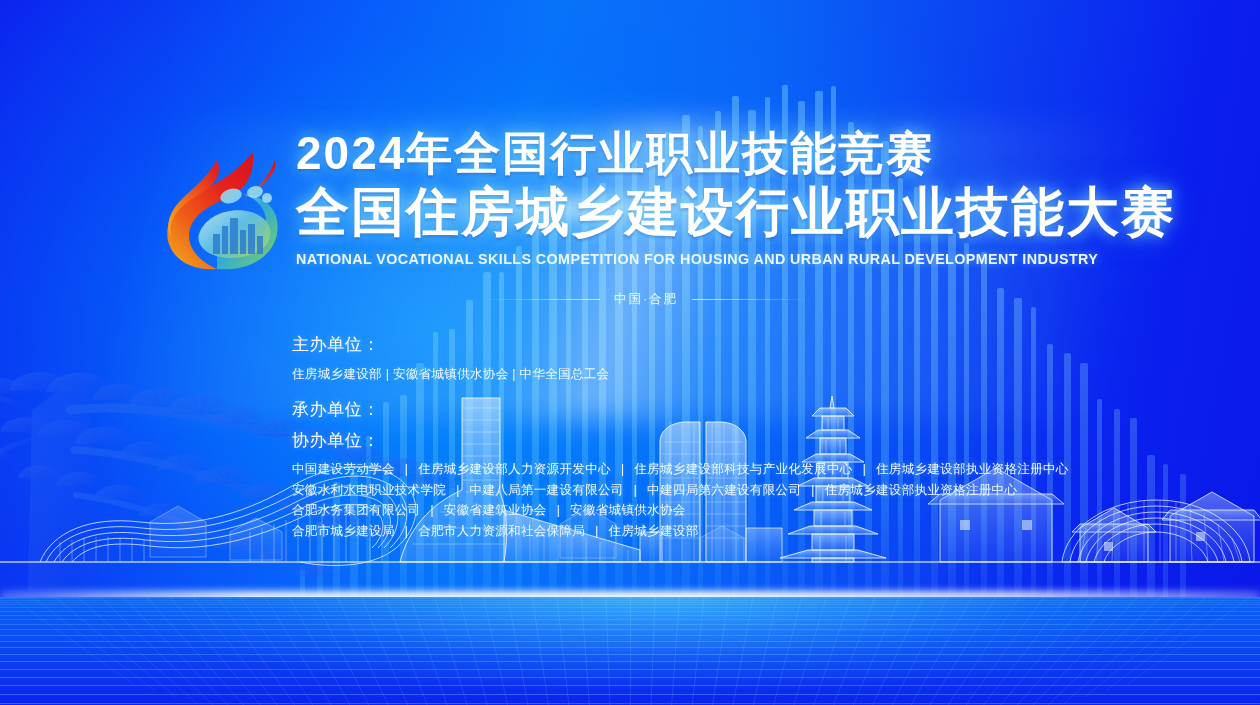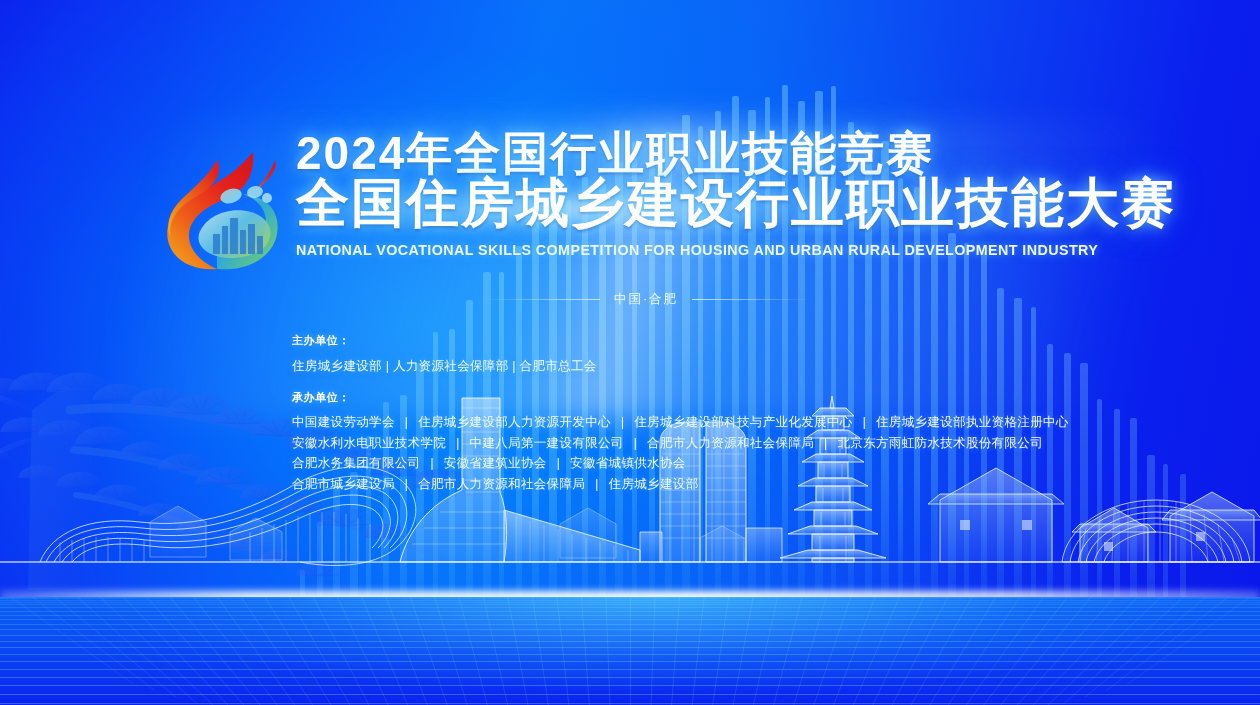--- a/index.html
+++ b/index.html
@@ -47,32 +47,32 @@
   
   .content{position:absolute;left:0;top:0;width:100%;height:100%;}
 
   .logo{position:absolute;left:157px;top:138px;width:140px;height:140px;}
 
   .titles{position:absolute;left:296px;top:130px;width:840px;}
   .t-line{
     color:#ffffff;font-weight:bold;letter-spacing:2px;line-height:1.0;white-space:nowrap;
     text-shadow:0 0 14px rgba(120,215,255,.85),0 0 30px rgba(60,170,255,.55),0 2px 3px rgba(0,40,140,.45);
   }
-  .t1{font-size:46px;}
+  .t1{font-size:46px;margin-bottom:9px;}
   .t2{font-size:53px;}
   .t-en{margin-top:13px;color:#eaf7ff;font-size:14.3px;font-weight:bold;letter-spacing:.42px;white-space:nowrap;
         text-shadow:0 0 8px rgba(110,200,255,.7);}
 
   .place-row{position:absolute;left:296px;top:291px;width:700px;display:flex;align-items:center;justify-content:center;gap:14px;}
   .place-row .ln{height:1px;width:118px;background:linear-gradient(to right,rgba(200,240,255,0),rgba(210,245,255,.85));}
   .place-row .ln.r{background:linear-gradient(to left,rgba(200,240,255,0),rgba(210,245,255,.85));}
   .place{color:#f2fbff;font-size:12.5px;letter-spacing:2px;white-space:nowrap;text-shadow:0 0 6px rgba(110,200,255,.6);}
 
   .orgs{position:absolute;left:292px;top:333px;width:780px;}
-  .org-h{color:#ffffff;font-weight:bold;font-size:11px;letter-spacing:.6px;margin-bottom:8px;
+  .org-h{color:#ffffff;font-weight:normal;font-size:17px;letter-spacing:.6px;margin-bottom:8px;
          text-shadow:0 0 7px rgba(110,200,255,.65);}
   .org-b{color:#f0faff;font-size:12.6px;letter-spacing:.25px;line-height:1.62;margin-bottom:14px;white-space:nowrap;
          text-shadow:0 0 6px rgba(90,185,255,.55);}
   .org-b div{white-space:nowrap;font-family:Liberation Mono, monospace;}
   .org-b.last{margin-bottom:0;}
 </style>
 </head>
 <body>
 
 <div id="stage">
@@ -534,26 +534,27 @@
     </div>
 
     <div class="place-row">
       <span class="ln"></span>
       <span class="place">中国·合肥</span>
       <span class="ln r"></span>
     </div>
 
     <div class="orgs">
       <div class="org-h">主办单位：</div>
-      <div class="org-b">住房城乡建设部 | 人力资源社会保障部 | 合肥市总工会</div>
+      <div class="org-b">住房城乡建设部 | 安徽省城镇供水协会 | 中华全国总工会</div>
 
       <div class="org-h">承办单位：</div>
 
+      <div class="org-h">协办单位：</div>
       <div class="org-b last" id="coorg">
           <div>中国建设劳动学会 | 住房城乡建设部人力资源开发中心 | 住房城乡建设部科技与产业化发展中心 | 住房城乡建设部执业资格注册中心</div>
-          <div>安徽水利水电职业技术学院 | 中建八局第一建设有限公司 | 合肥市人力资源和社会保障局 | 北京东方雨虹防水技术股份有限公司</div>
+          <div>安徽水利水电职业技术学院 | 中建八局第一建设有限公司 | 中建四局第六建设有限公司 | 住房城乡建设部执业资格注册中心</div>
           <div>合肥水务集团有限公司 | 安徽省建筑业协会 | 安徽省城镇供水协会</div>
           <div>合肥市城乡建设局 | 合肥市人力资源和社会保障局 | 住房城乡建设部</div>
         </div>
     </div>
 
   </div>
 </div>
 
 </body></html>

